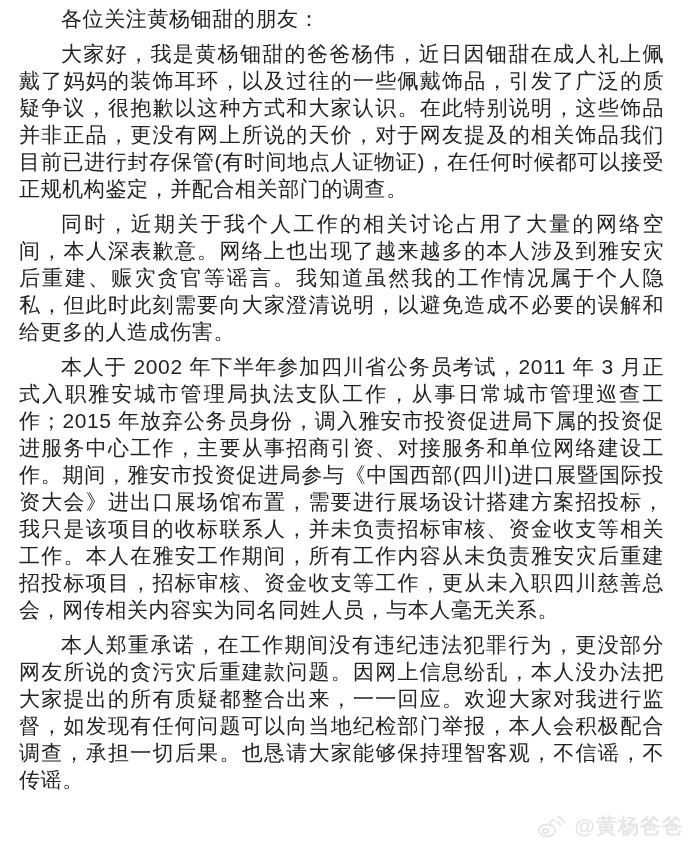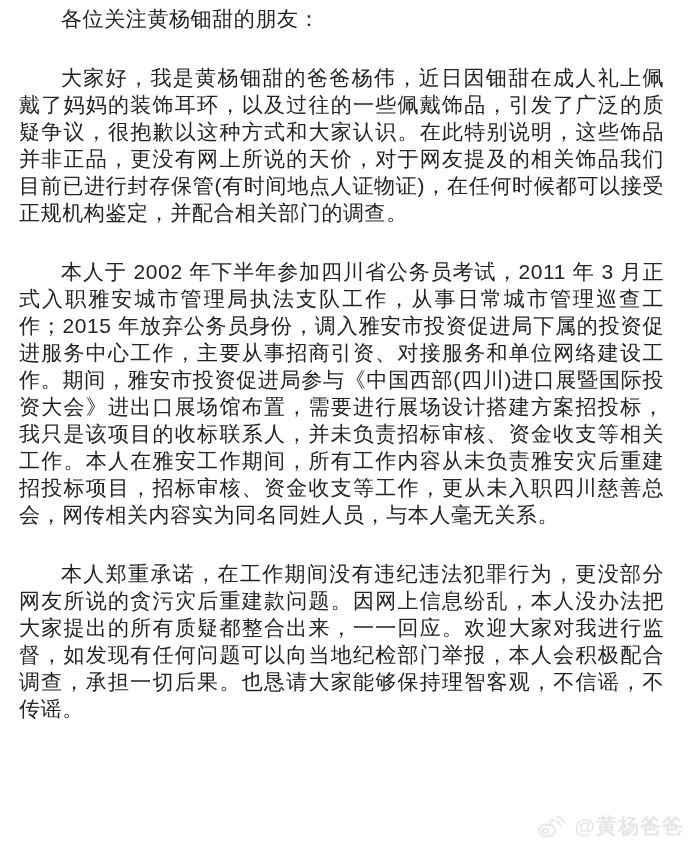--- a/index.html
+++ b/index.html
@@ -21,21 +21,21 @@
   .line {
     margin: 0;
     font-size: 21px;
     line-height: 27px;
     letter-spacing: 0.6px;
     text-align: justify;
     text-indent: 2em;
     font-weight: 400;
   }
   .para {
-    margin-top: 32px;
+    margin-top: 8px;
   }
   .watermark {
     position: absolute;
     right: 6px;
     bottom: 6px;
     display: flex;
     align-items: center;
     gap: 9px;
     color: #e6e6e6;
     font-size: 21px;
@@ -51,20 +51,21 @@
 </style>
 </head>
 <body>
 
 <div class="page">
 
   <p class="line">各位关注黄杨钿甜的朋友：</p>
 
   <p class="line para">大家好，我是黄杨钿甜的爸爸杨伟，近日因钿甜在成人礼上佩戴了妈妈的装饰耳环，以及过往的一些佩戴饰品，引发了广泛的质疑争议，很抱歉以这种方式和大家认识。在此特别说明，这些饰品并非正品，更没有网上所说的天价，对于网友提及的相关饰品我们目前已进行封存保管(有时间地点人证物证)，在任何时候都可以接受正规机构鉴定，并配合相关部门的调查。</p>
 
+  <p class="line para">同时，近期关于我个人工作的相关讨论占用了大量的网络空间，本人深表歉意。网络上也出现了越来越多的本人涉及到雅安灾后重建、赈灾贪官等谣言。我知道虽然我的工作情况属于个人隐私，但此时此刻需要向大家澄清说明，以避免造成不必要的误解和给更多的人造成伤害。</p>
 
   <p class="line para">本人于 2002 年下半年参加四川省公务员考试，2011 年 3 月正式入职雅安城市管理局执法支队工作，从事日常城市管理巡查工作；2015 年放弃公务员身份，调入雅安市投资促进局下属的投资促进服务中心工作，主要从事招商引资、对接服务和单位网络建设工作。期间，雅安市投资促进局参与《中国西部(四川)进口展暨国际投资大会》进出口展场馆布置，需要进行展场设计搭建方案招投标，我只是该项目的收标联系人，并未负责招标审核、资金收支等相关工作。本人在雅安工作期间，所有工作内容从未负责雅安灾后重建招投标项目，招标审核、资金收支等工作，更从未入职四川慈善总会，网传相关内容实为同名同姓人员，与本人毫无关系。</p>
 
 
   <p class="line para">本人郑重承诺，在工作期间没有违纪违法犯罪行为，更没部分网友所说的贪污灾后重建款问题。因网上信息纷乱，本人没办法把大家提出的所有质疑都整合出来，一一回应。欢迎大家对我进行监督，如发现有任何问题可以向当地纪检部门举报，本人会积极配合调查，承担一切后果。也恳请大家能够保持理智客观，不信谣，不传谣。</p>
 
   <div class="watermark">
     <span class="wb-icon">
       <svg width="30" height="28" viewBox="0 0 30 28" aria-hidden="true">
         <g fill="none" stroke="#e6e6e6" stroke-width="1.8" stroke-linecap="round">

